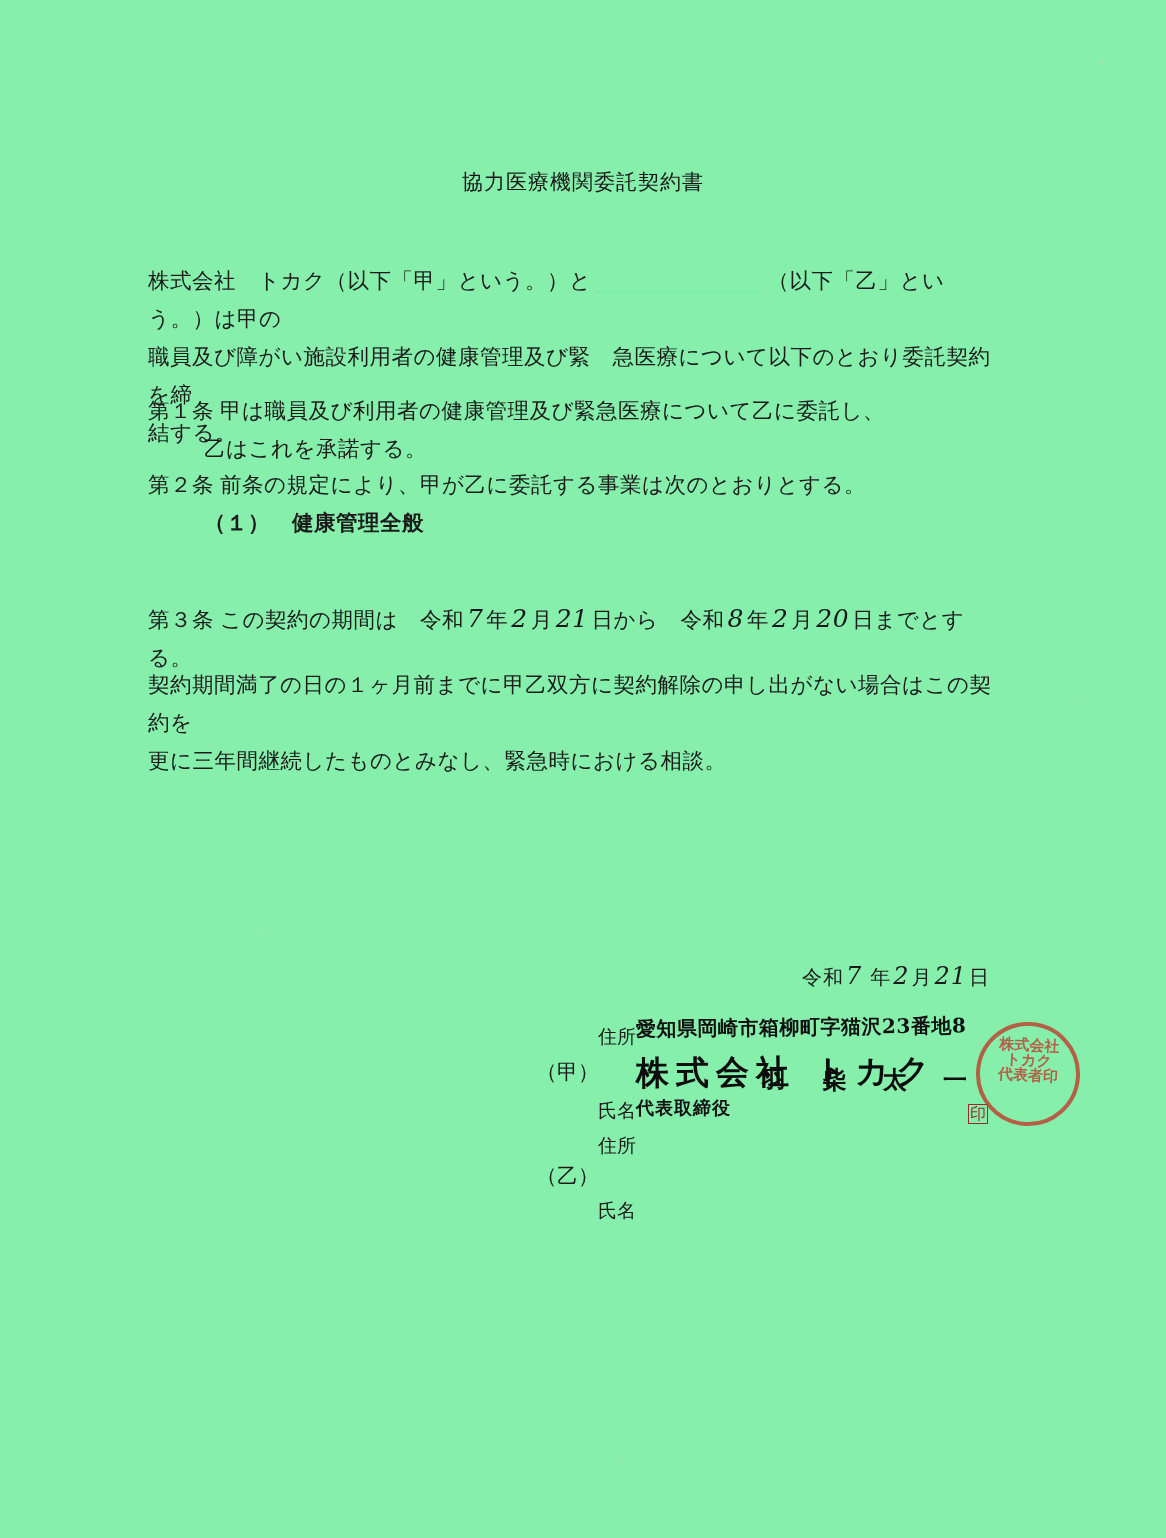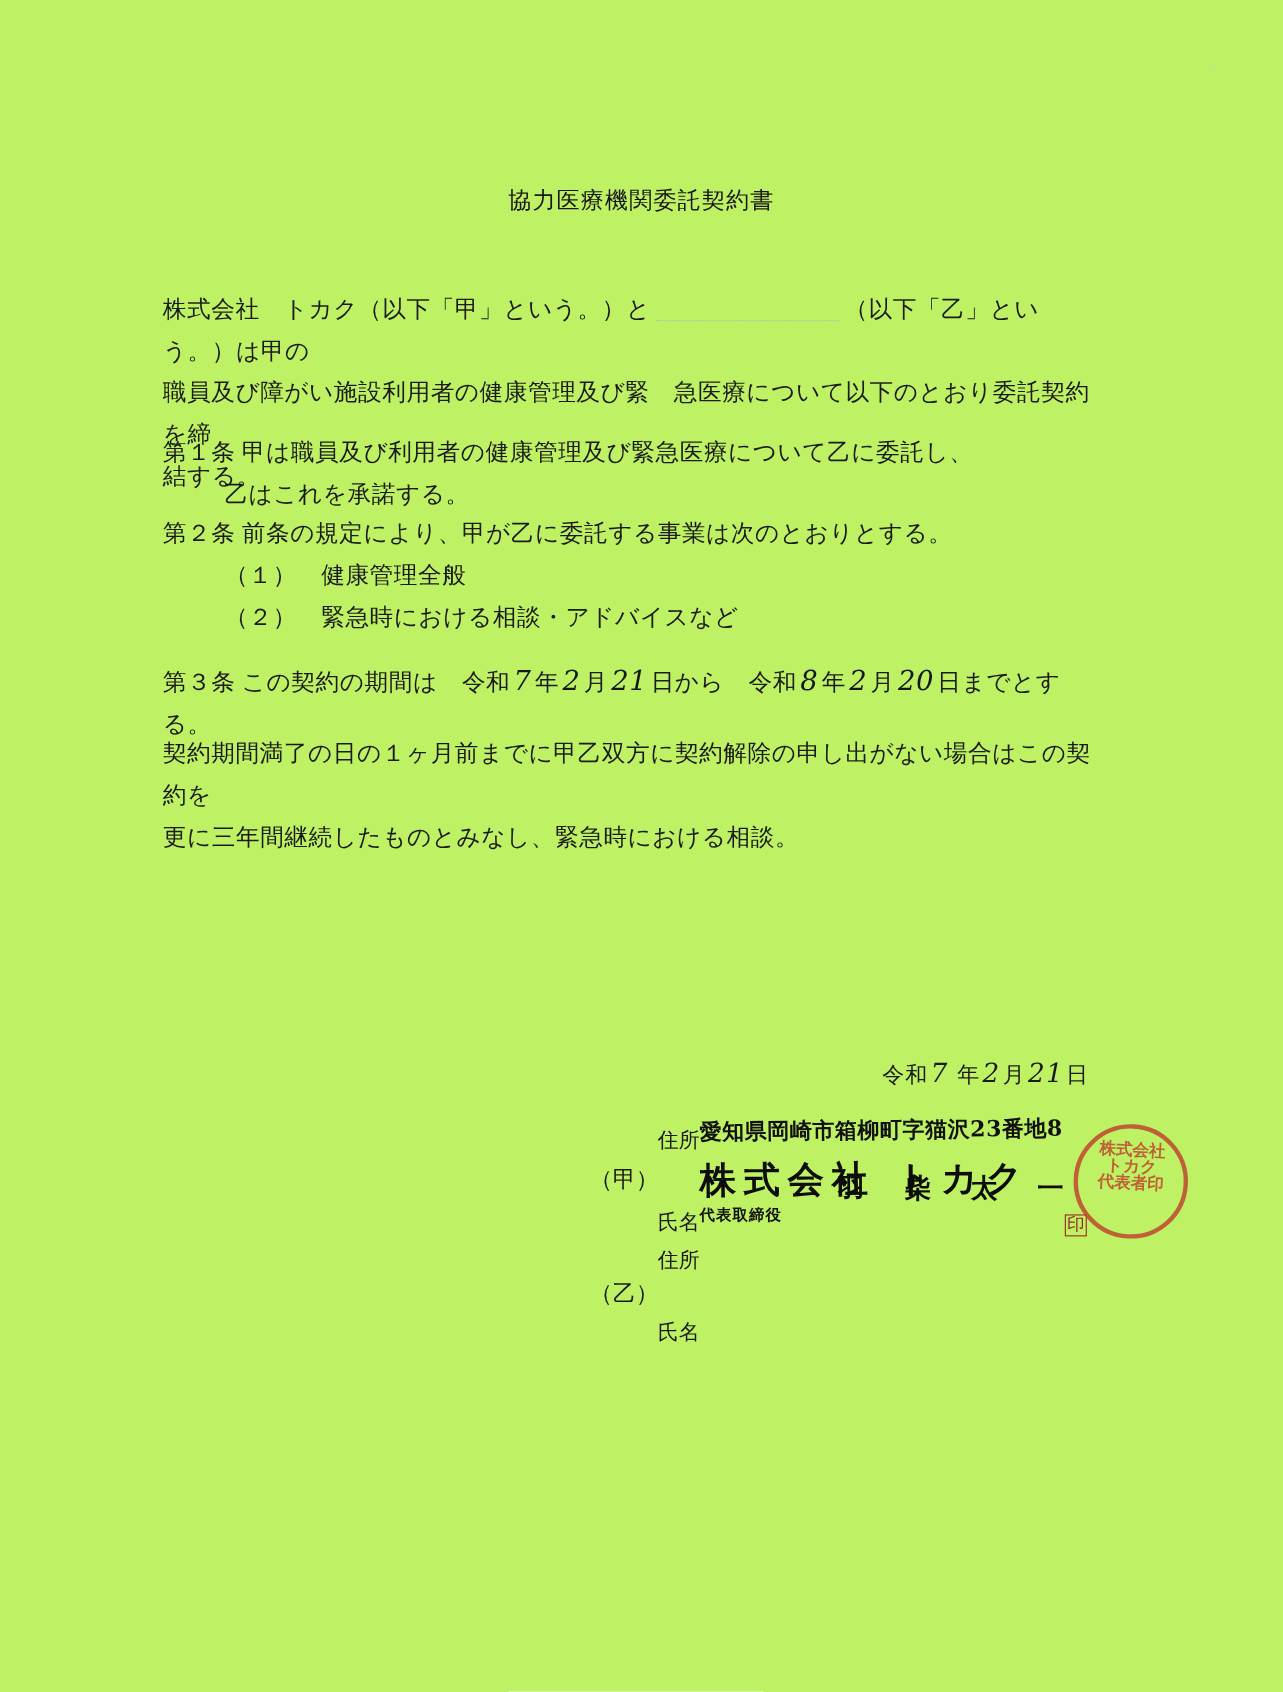--- a/index.html
+++ b/index.html
@@ -11,21 +11,21 @@
     width: 1166px;
     height: 1538px;
     position: relative;
     font-family: "Liberation Serif", "DejaVu Serif", serif;
     color: #1a1a1a;
     overflow: hidden;
   }
   .page {
     position: absolute;
     inset: 0;
-    background: #bef264;
+    background: #86efac;
   }
   
   .speck {
     position: absolute;
     background: #cfcfcf;
     border-radius: 50%;
     opacity: .55;
   }
 
   .doc-title {
@@ -54,21 +54,21 @@
     display: inline-block;
     width: 168px;
     border-bottom: 1px dotted #b9b9b9;
     margin: 0 4px -4px 4px;
     height: 18px;
   }
 
   .art1 { top: 392px; }
   .art1-line2 { padding-left: 56px; }
   .art2 { top: 466px; }
-  .item { padding-left: 56px; }
+  .item { padding-left: 56px; font-weight: bold; }
 
   .art3 { top: 600px; }
   .art3 .hw {
     font-family: "DejaVu Serif", serif;
     font-size: 25px;
     font-style: italic;
     color: #16181c;
     padding: 0 3px;
   }
 
@@ -151,21 +151,21 @@
     letter-spacing: 7px;
     color: #0d0d0d;
     transform: rotate(-0.5deg);
   }
   .hw-title {
     position: absolute;
     top: 1096px;
     left: 636px;
     font-family: "DejaVu Serif", serif;
     font-weight: bold;
-    font-size: 14px;
+    font-size: 18px;
     letter-spacing: 1px;
     color: #111;
   }
   .hw-person {
     position: absolute;
     top: 1064px;
     left: 762px;
     font-family: "DejaVu Serif", serif;
     font-weight: bold;
     font-size: 24px;
@@ -226,21 +226,20 @@
   <div class="body-block art1">
     <span>第１条</span>
     <span>甲は職員及び利用者の健康管理及び緊急医療について乙に委託し、</span><br>
     <span class="art1-line2">乙はこれを承諾する。</span>
   </div>
 
   <div class="body-block art2">
     <span>第２条</span>
     <span>前条の規定により、甲が乙に委託する事業は次のとおりとする。</span><br>
     <span class="item">（１）　健康管理全般</span><br>
-    <span class="item">（２）　緊急時における相談・アドバイスなど</span>
   </div>
 
   <div class="body-block art3">
     <span>第３条</span>
     <span>この契約の期間は　令和</span><span class="hw">7</span><span>年</span><span class="hw">2</span><span>月</span><span class="hw">21</span><span>日から　令和</span><span class="hw">8</span><span>年</span><span class="hw">2</span><span>月</span><span class="hw">20</span><span>日までとする。</span>
   </div>
 
   <div class="body-block p-renew">
     <span>契約期間満了の日の１ヶ月前までに甲乙双方に契約解除の申し出がない場合はこの契約を</span><br>
     <span>更に三年間継続したものとみなし、緊急時における相談。</span>

